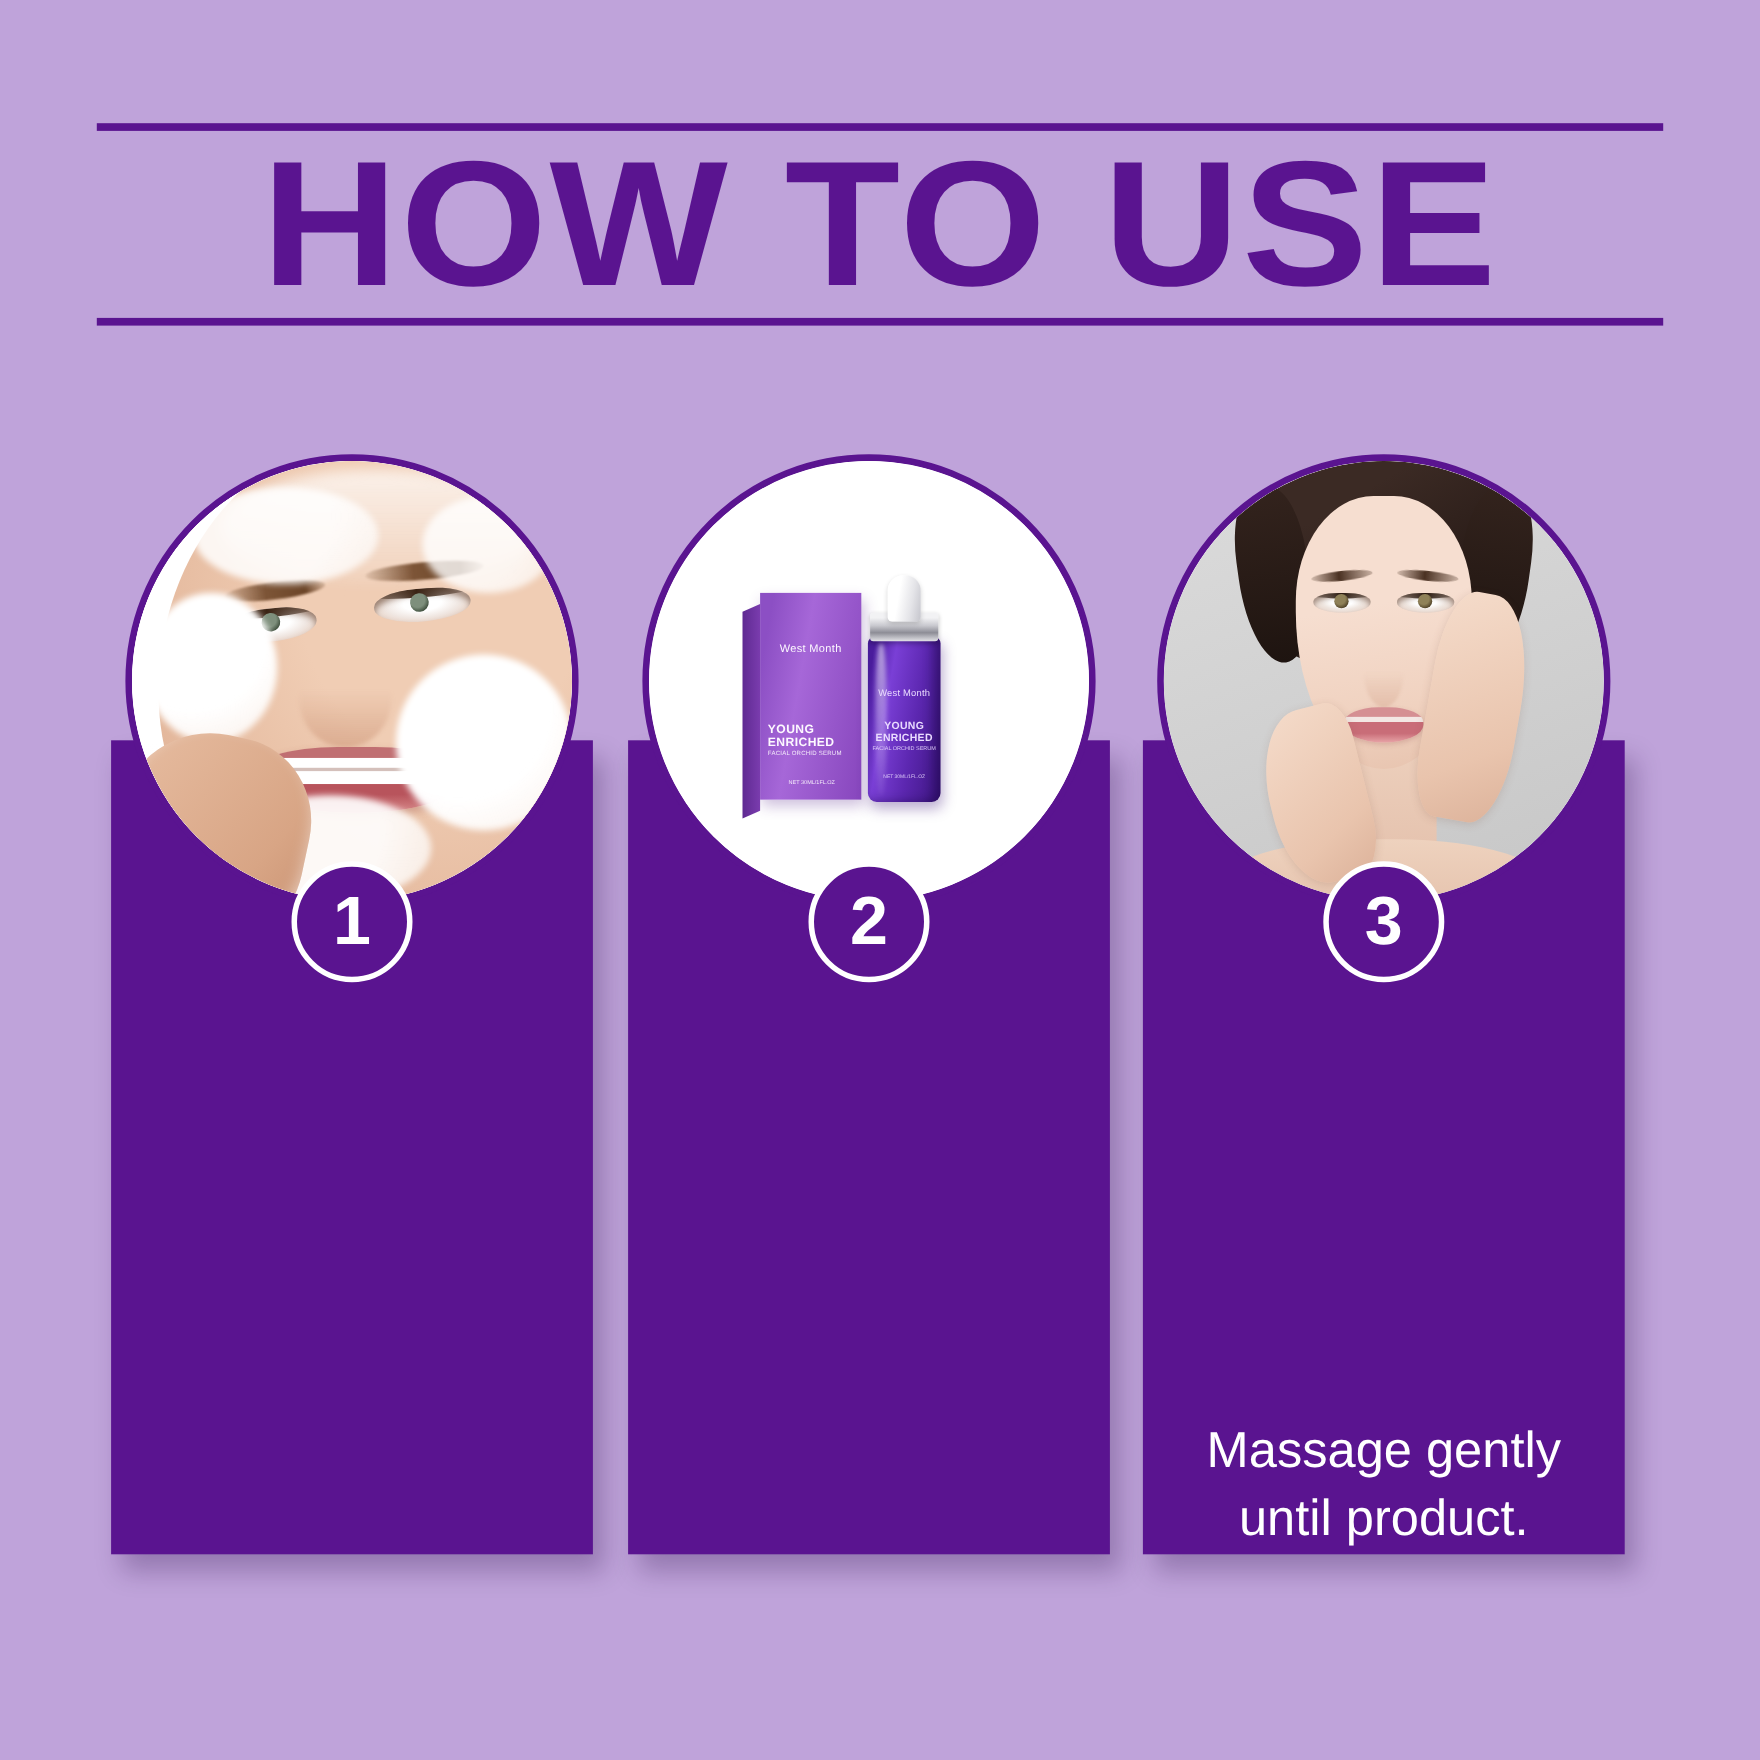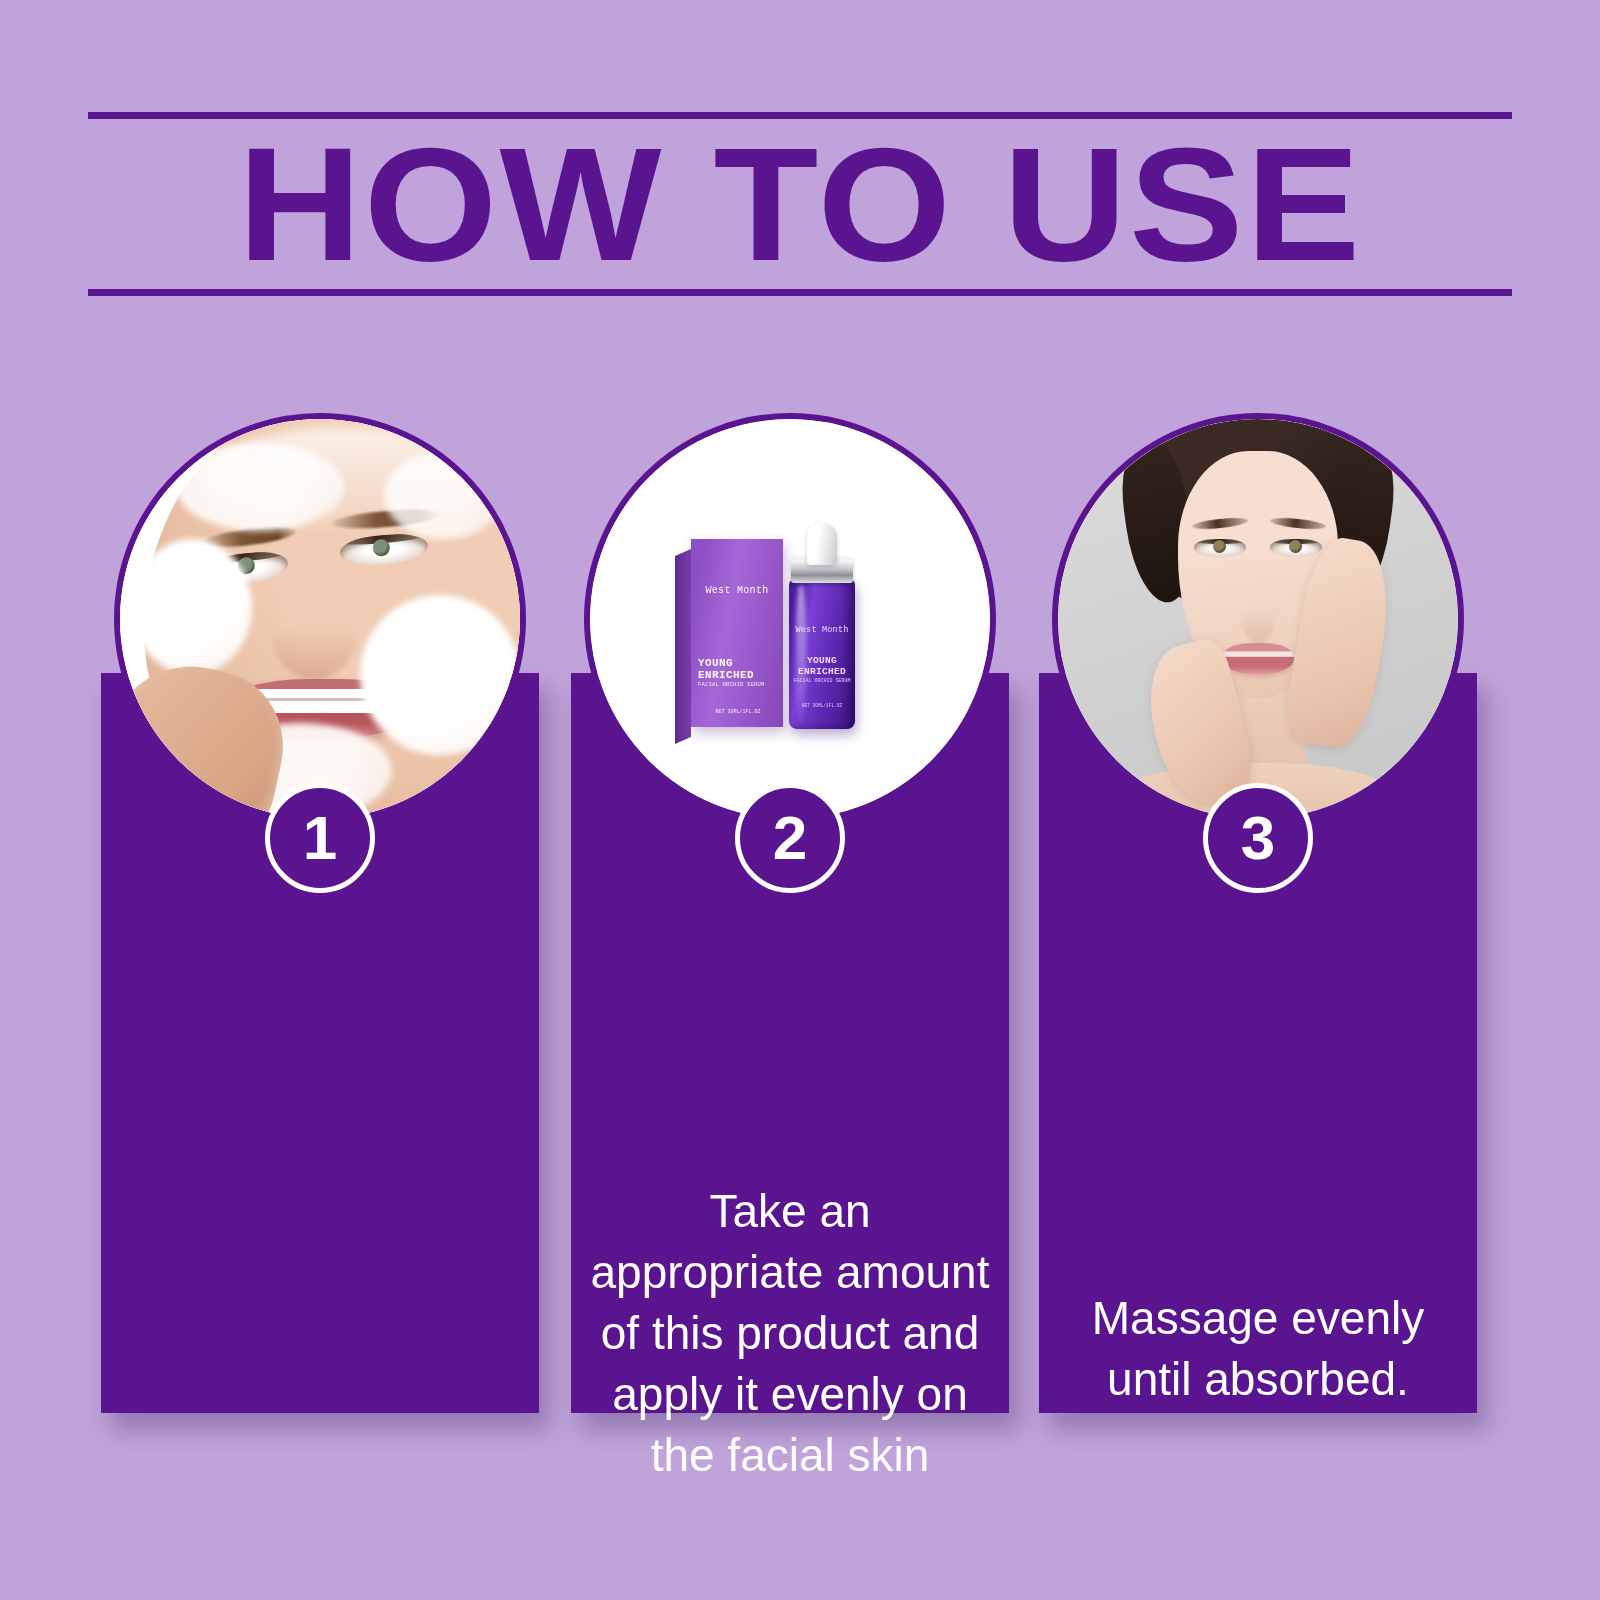--- a/index.html
+++ b/index.html
@@ -94,21 +94,20 @@
     border: 6px solid #5a1490;
     box-sizing: border-box;
     overflow: hidden;
     background: #ffffff;
   }
   .photo-inner {
     position: absolute;
     inset: 0;
     border-radius: 50%;
     overflow: hidden;
-    font-family: Liberation Mono, monospace;
   }
 
   
   .scene-wash { position: absolute; inset: 0; background: #f7f4f1; }
   .wash-bg {
     position: absolute; inset: 0;
     background:
       radial-gradient(circle at 18% 38%, #ffffff 0 28%, rgba(255,255,255,0) 58%),
       linear-gradient(100deg, #fdfcfb 0 22%, #f3ece6 60%, #efe6de 100%);
   }
@@ -475,21 +474,20 @@
               </div>
 
               <div class="prod-collar"></div>
               <div class="prod-cap"></div>
             </div>
           </div>
         </div>
       </div>
 
       <div class="badge">2</div>
-      <div class="caption caption-2">Take an appropriate amount of this product and apply it evenly on the facial skin</div>
     </div>
 
     <div class="step step-3">
       <div class="card"></div>
 
       <div class="photo-circle">
         <div class="photo-inner">
           <div class="scene-beauty">
             <div class="b-hair"></div>
             <div class="b-hair-s b-hair-l"></div>
@@ -509,17 +507,17 @@
               </div>
             <div class="b-nose"></div>
             <div class="b-lips"></div>
             <div class="b-hand b-hand-l"></div>
             <div class="b-hand b-hand-r"></div>
           </div>
         </div>
       </div>
 
       <div class="badge">3</div>
-      <div class="caption caption-3">Massage evenly until absorbed.</div>
+      <div class="caption caption-3">Massage gently until product.</div>
     </div>
 
   </div>
 </div>
 
 </body></html>

